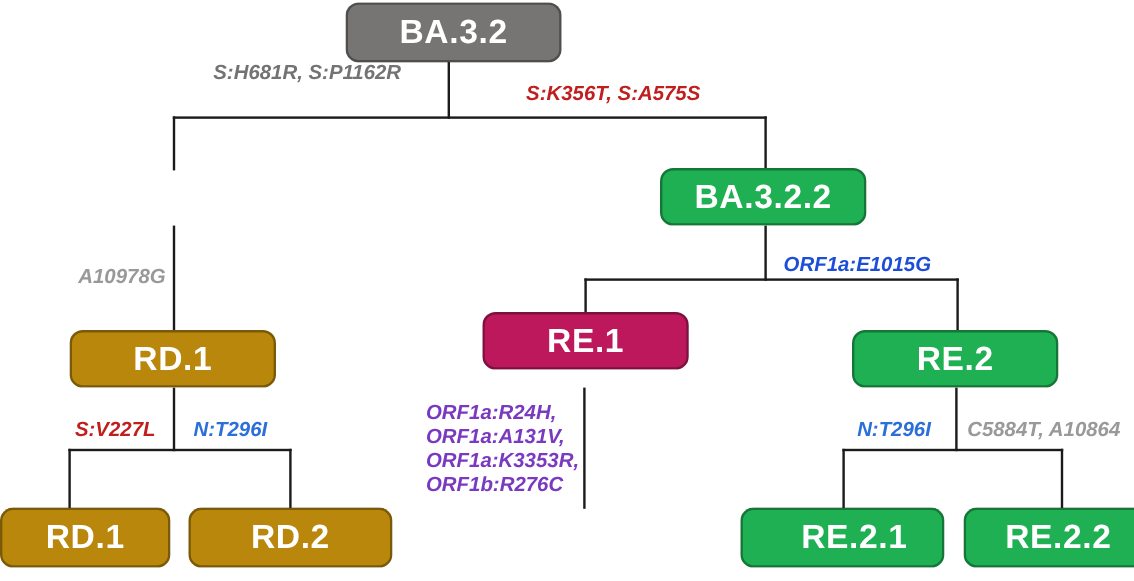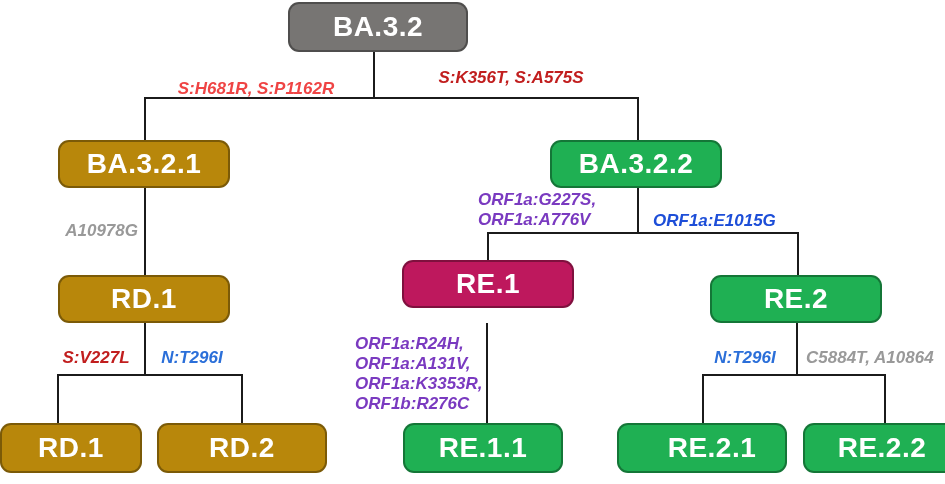--- a/index.html
+++ b/index.html
@@ -72,23 +72,20 @@
 
   <div class="line vline" style="left:796px; top:323px; height:53px;"></div>
   <div class="line hline" style="left:702px; top:374px; width:184px;"></div>
   <div class="line vline" style="left:702px; top:374px; height:50px;"></div>
   <div class="line vline" style="left:884px; top:374px; height:50px;"></div>
 
   <div class="node" style="left: 288px; top: 2px; width: 180px; height: 50px; background-color: rgb(119, 117, 115);">
       <span>BA.3.2</span>
     </div>
 
-  <div class="node" style="left: 58px; top: 140px; width: 172px; height: 48px; background-color: rgb(184, 135, 11);">
-      <span>BA.3.2.1</span>
-    </div>
 
   <div class="node" style="left: 550px; top: 140px; width: 172px; height: 48px; background-color: rgb(31, 176, 83);">
       <span>BA.3.2.2</span>
     </div>
 
   <div class="node" style="left: 58px; top: 275px; width: 172px; height: 48px; background-color: rgb(184, 135, 11);">
       <span>RD.1</span>
     </div>
 
   <div class="node" style="left: 402px; top: 260px; width: 172px; height: 48px; background-color: #be185d;">
@@ -100,42 +97,35 @@
     </div>
 
   <div class="node" style="left: 0px; top: 423px; width: 142px; height: 50px; background-color: rgb(184, 135, 11);">
       <span>RD.1</span>
     </div>
 
   <div class="node" style="left: 157px; top: 423px; width: 170px; height: 50px; background-color: rgb(184, 135, 11);">
       <span>RD.2</span>
     </div>
 
-  <div class="node" style="left: 403px; top: 423px; width: 160px; height: 50px; background-color: rgb(31, 176, 83);">
-      <span>RE.1.1</span>
-    </div>
 
   <div class="node" style="left: 617px; top: 423px; width: 170px; height: 50px; background-color: rgb(31, 176, 83); padding-left: 20px;">
       <span>RE.2.1</span>
     </div>
 
   <div class="node" style="left: 803px; top: 423px; width: 158px; height: 50px; background-color: rgb(31, 176, 83);">
       <span>RE.2.2</span>
     </div>
 
-  <div class="mut center" style="left: 166px; top: 79px; width: 180px; color: #ef4444;">S:H681R, S:P1162R</div>
+  <div class="mut center" style="left: 166px; top: 51px; width: 180px; color: #737373;">S:H681R, S:P1162R</div>
 
   <div class="mut center" style="left: 428px; top: 68px; width: 166px; color: rgb(193, 30, 30);">S:K356T, S:A575S</div>
 
   <div class="mut right" style="left: 50px; top: 221px; width: 88px; color: rgb(153, 153, 153);">A10978G</div>
 
-  <div class="mut" style="left:478px; top:190px;">
-    <div style="color: rgb(122, 58, 192);">ORF1a:G227S,</div>
-    <div style="color: rgb(122, 58, 192);">ORF1a:A776V</div>
-  </div>
 
   <div class="mut" style="left: 653px; top: 211px; color: #1d4ed8;">ORF1a:E1015G</div>
 
   <div class="mut center" style="left: 56px; top: 348px; width: 80px; color: rgb(193, 30, 30);">S:V227L</div>
 
   <div class="mut center" style="left: 152px; top: 348px; width: 80px; color: rgb(43, 111, 217);">N:T296I</div>
 
   <div class="mut" style="left:355px; top:334px;">
     <div style="color: rgb(122, 58, 192);">ORF1a:R24H,</div>
     <div style="color: rgb(122, 58, 192);">ORF1a:A131V,</div>

